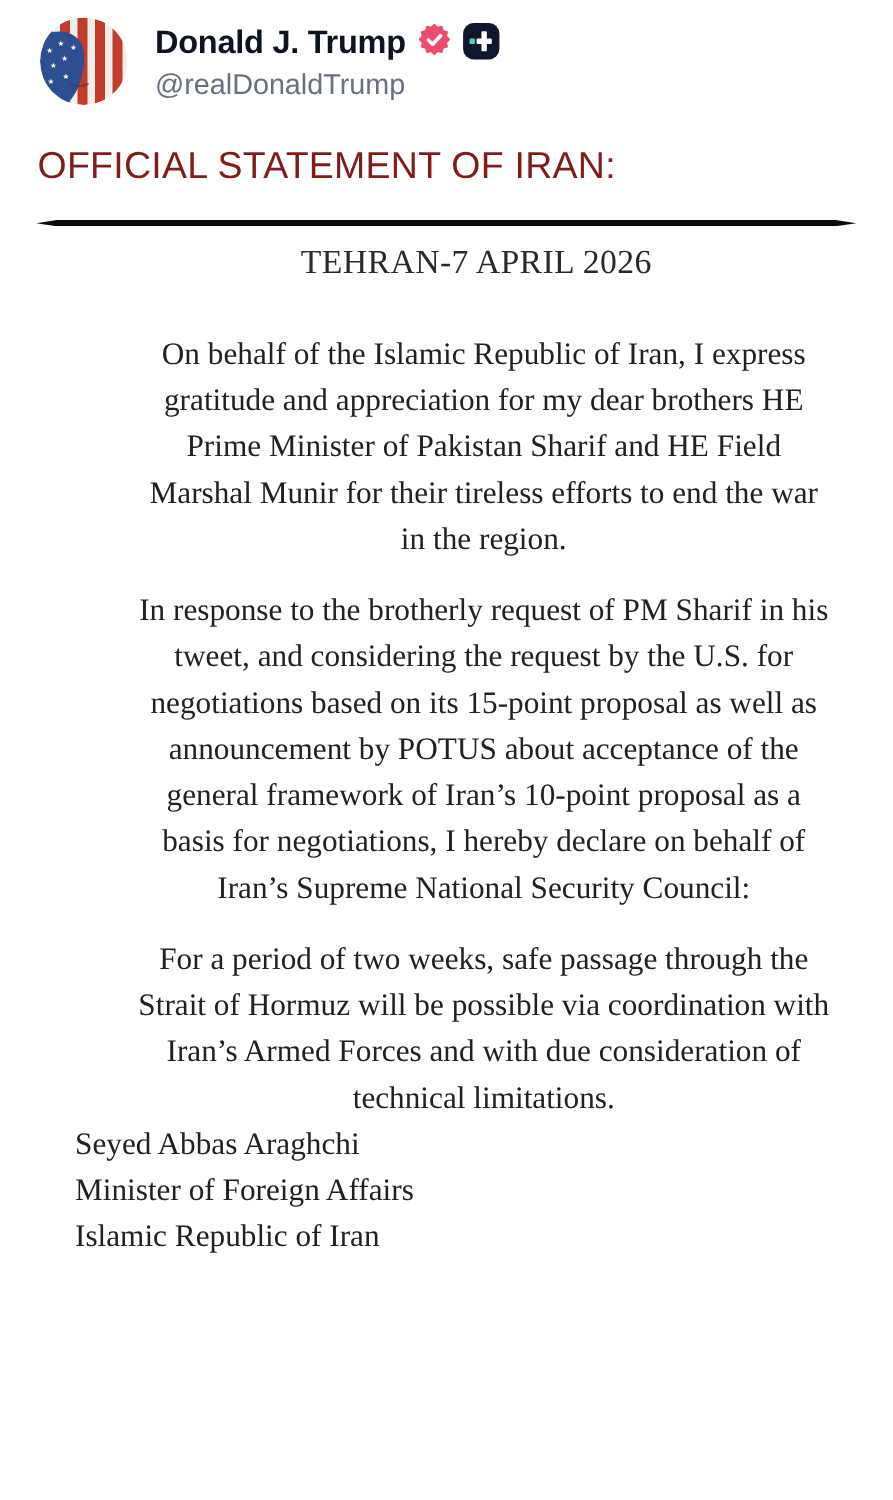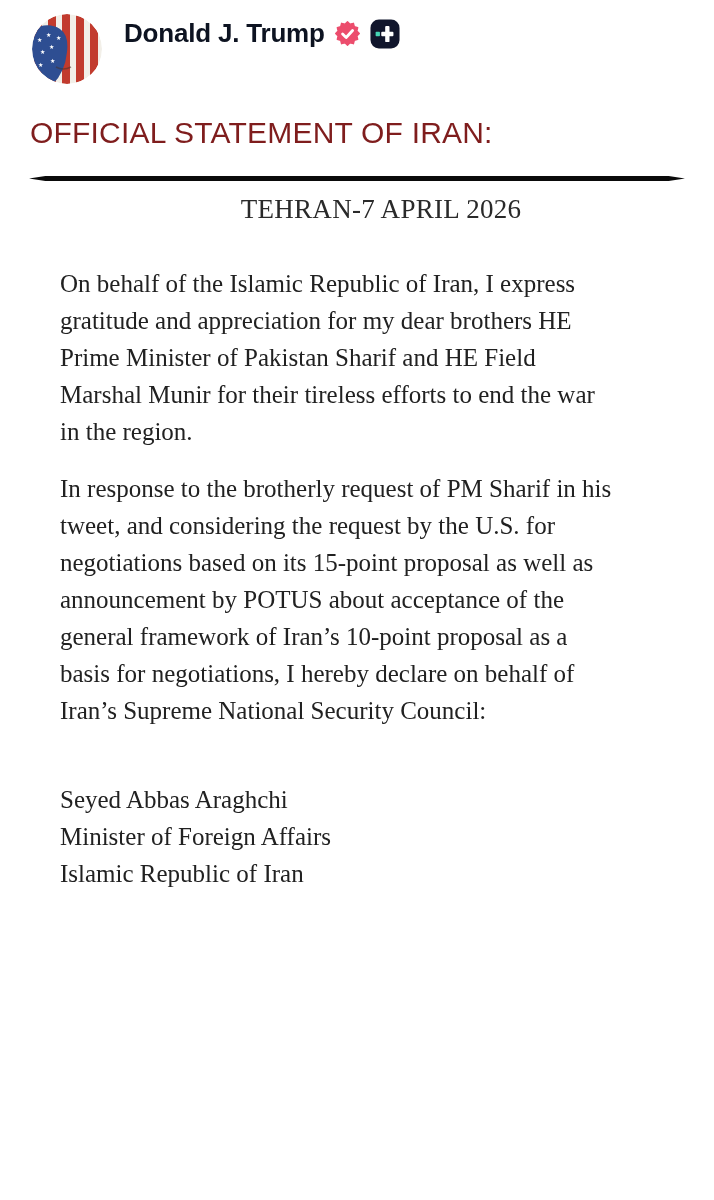--- a/index.html
+++ b/index.html
@@ -5,45 +5,45 @@
   html,body{margin:0;padding:0;}
   body{
     width:714px;height:1200px;background:#ffffff;overflow:hidden;
     font-family:"Liberation Sans",sans-serif;
     -webkit-font-smoothing:antialiased;
   }
   .post-header{display:flex;align-items:flex-start;gap:22px;padding:14px 30px 0 32px;}
   .avatar{width:70px;height:70px;border-radius:50%;overflow:hidden;flex:none;cursor:pointer;}
   .avatar svg{display:block;width:70px;height:70px;}
   .id-block{padding-top:4px;}
-  .name-row{display:flex;align-items:center;gap:9px;}
+  .name-row{display:flex;align-items:flex-start;gap:9px;}
   .display-name{font-size:26px;font-weight:700;color:#0d1321;letter-spacing:-0.2px;cursor:pointer;}
   .badge{display:inline-flex;flex:none;}
   .badge.verified svg{width:27px;height:27px;display:block;}
   .badge.truth svg{width:30px;height:30px;display:block;}
   .handle{font-size:23px;color:#687080;margin-top:5px;cursor:pointer;}
   .post-text{margin:32px 30px 0 30px;font-size:30px;color:#7f1d1d;letter-spacing:0.2px;}
   .doc{margin:0;padding:0;}
   .rule{
     height:5px;background:#0a0a0a;margin:26px 29px 0 29px;border-radius:3px;
     clip-path:polygon(0 50%,2.5% 0,97.5% 0,100% 50%,97.5% 100%,2.5% 100%);
   }
   .dateline{
     font-family:"Liberation Serif",serif;font-size:27px;color:#2a2a2a;
     text-align:center;margin-top:13px;letter-spacing:0.3px;padding-left:48px;
   }
   .para{
     font-family:"Liberation Serif",serif;font-size:25px;line-height:37px;color:#212121;
-    white-space:pre;margin:0;padding-left:60px;
+    white-space:pre;margin:0;padding-left:60px;text-align:center;
   }
   .para.first{margin-top:40px;}
   .para + .para{margin-top:20px;}
   .signature{
     font-family:"Liberation Serif",serif;font-size:25px;line-height:37px;color:#212121;
-    white-space:pre;margin-top:52px;padding-left:60px;
+    white-space:pre;padding-left:60px;
   }
 </style>
 </head>
 <body>
 
 <div>
 
   <header class="post-header">
     <div class="avatar">
       <svg viewBox="0 0 70 70" xmlns="http://www.w3.org/2000/svg">
@@ -84,38 +84,43 @@
         </span>
         <span class="badge truth">
           <svg viewBox="0 0 32 32" xmlns="http://www.w3.org/2000/svg">
             <rect x="0.5" y="0.5" width="31" height="31" rx="9" fill="#11162c"></rect>
             <rect x="6" y="13.7" width="4.6" height="4.6" rx="0.8" fill="#45d6b5"></rect>
             <rect x="12" y="13.7" width="13" height="4.6" rx="1" fill="#ffffff"></rect>
             <rect x="16.2" y="7.4" width="4.6" height="17.2" rx="1" fill="#ffffff"></rect>
           </svg>
         </span>
       </div>
+      <div class="handle">@realDonaldTrump</div>
     </div>
   </header>
 
   <div class="post-text">OFFICIAL STATEMENT OF IRAN:</div>
 
   <figure class="doc">
     <div class="rule"></div>
     <div class="dateline">TEHRAN-7 APRIL 2026</div>
     <p class="para first">On behalf of the Islamic Republic of Iran, I express
 gratitude and appreciation for my dear brothers HE
 Prime Minister of Pakistan Sharif and HE Field
 Marshal Munir for their tireless efforts to end the war
 in the region.</p>
     <p class="para">In response to the brotherly request of PM Sharif in his
 tweet, and considering the request by the U.S. for
 negotiations based on its 15-point proposal as well as
 announcement by POTUS about acceptance of the
 general framework of Iran’s 10-point proposal as a
 basis for negotiations, I hereby declare on behalf of
 Iran’s Supreme National Security Council:</p>
+    <p class="para">For a period of two weeks, safe passage through the
+Strait of Hormuz will be possible via coordination with
+Iran’s Armed Forces and with due consideration of
+technical limitations.</p>
     <div class="signature">Seyed Abbas Araghchi
 Minister of Foreign Affairs
 Islamic Republic of Iran</div>
   </figure>
 
 </div>
 
 </body></html>

